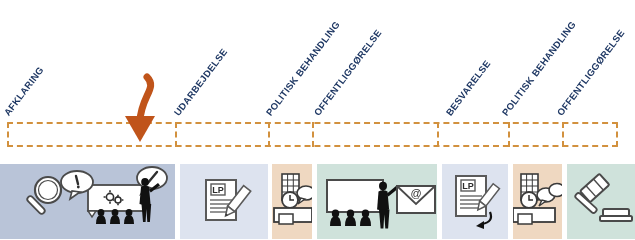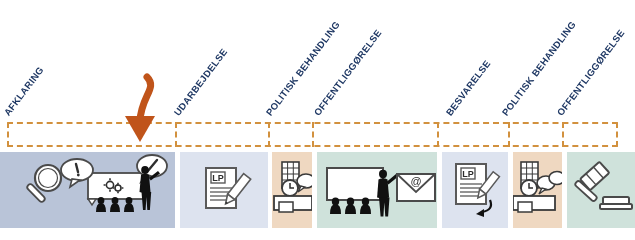--- a/index.html
+++ b/index.html
@@ -23,21 +23,21 @@
   
   #dash-band{position:absolute;left:7px;top:122px;width:611px;height:25px;
      border:2px dashed #D2913E;border-radius:1px;box-sizing:border-box;}
   .dash-div{position:absolute;top:122px;height:25px;width:0;
      border-left:2px dashed #D2913E;}
 
   
   #arrow-wrap{position:absolute;left:100px;top:72px;width:80px;height:72px;}
 
   
-  #panels{position:absolute;left:0;top:152px;width:635px;height:76px;border-radius:31px;}
+  #panels{position:absolute;left:0;top:164px;width:635px;height:76px;border-radius:31px;}
   .panel{position:absolute;top:0;height:76px;overflow:hidden;}
   .panel svg{position:absolute;left:0;top:0;}
 </style>
 </head>
 <body>
 
 <div id="stage">
 
   <div id="labels">
     <div class="phase-label" style="left: 10px; top: 108px;">AFKLARING</div>

